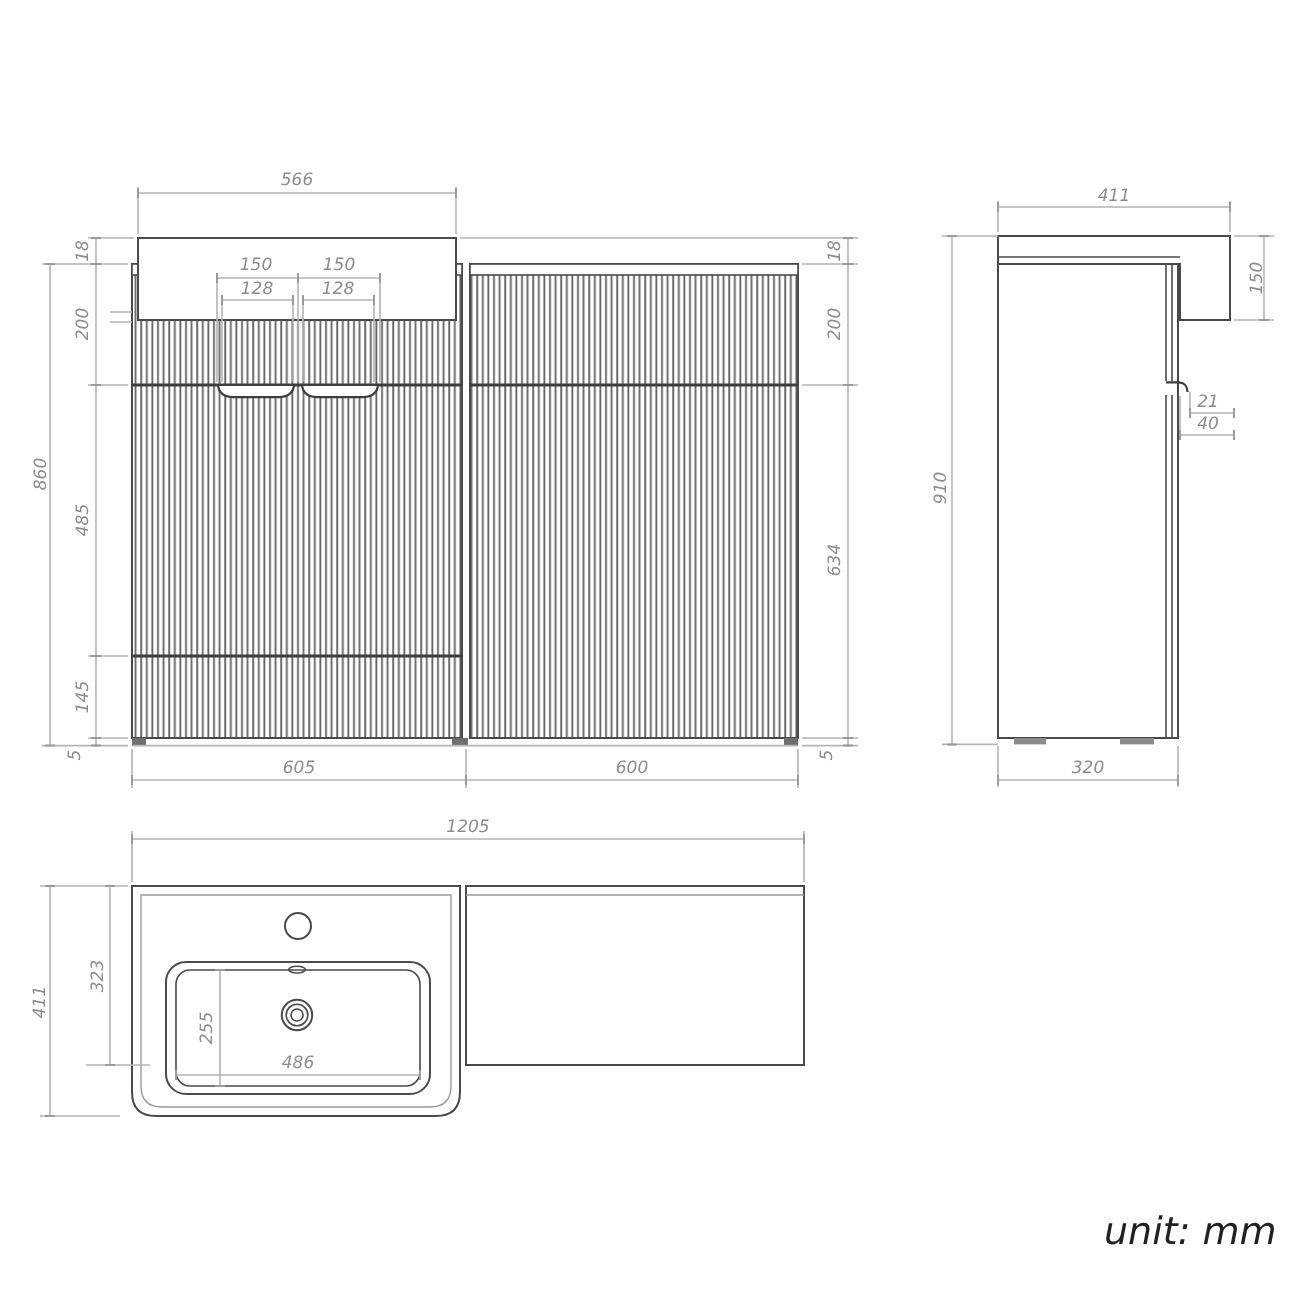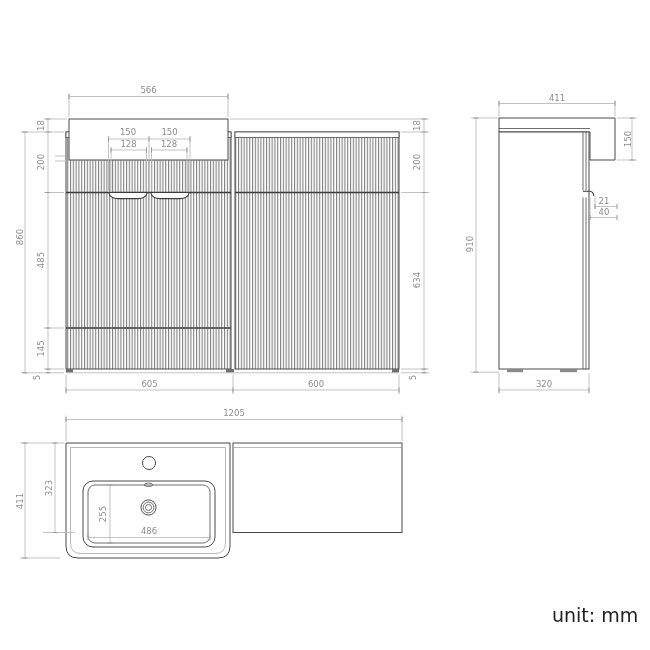--- a/index.html
+++ b/index.html
@@ -1,16 +1,16 @@
 <!DOCTYPE html>
 <html><head>
 <meta charset="utf-8">
 <style>
   html,body{margin:0;padding:0;background:#ffffff;}
-  .canvas{width:650px;height:650px;background:#fff;position:relative;overflow:hidden;}
+  .canvas{width:650px;height:650px;background:#fff;position:relative;overflow:hidden;font-style:italic;}
   svg{display:block;}
   .fl{fill:url(#flute);stroke:#4a4a4a;stroke-width:1;}
   .o{fill:#fff;stroke:#4a4a4a;stroke-width:1;}
   .ob{fill:#fff;stroke:#4a4a4a;stroke-width:0.8;}
   .thin{fill:none;stroke:#4a4a4a;stroke-width:0.8;}
   .hv{fill:none;stroke:#3d3d3d;stroke-width:1.4;}
   .hd{fill:#fff;stroke:#3d3d3d;stroke-width:1.1;}
   .hs{fill:none;stroke:#3d3d3d;stroke-width:1.1;}
   .inner{fill:none;stroke:#9a9a9a;stroke-width:0.7;}
   .d{fill:none;stroke:#b4b4b4;stroke-width:0.8;}

